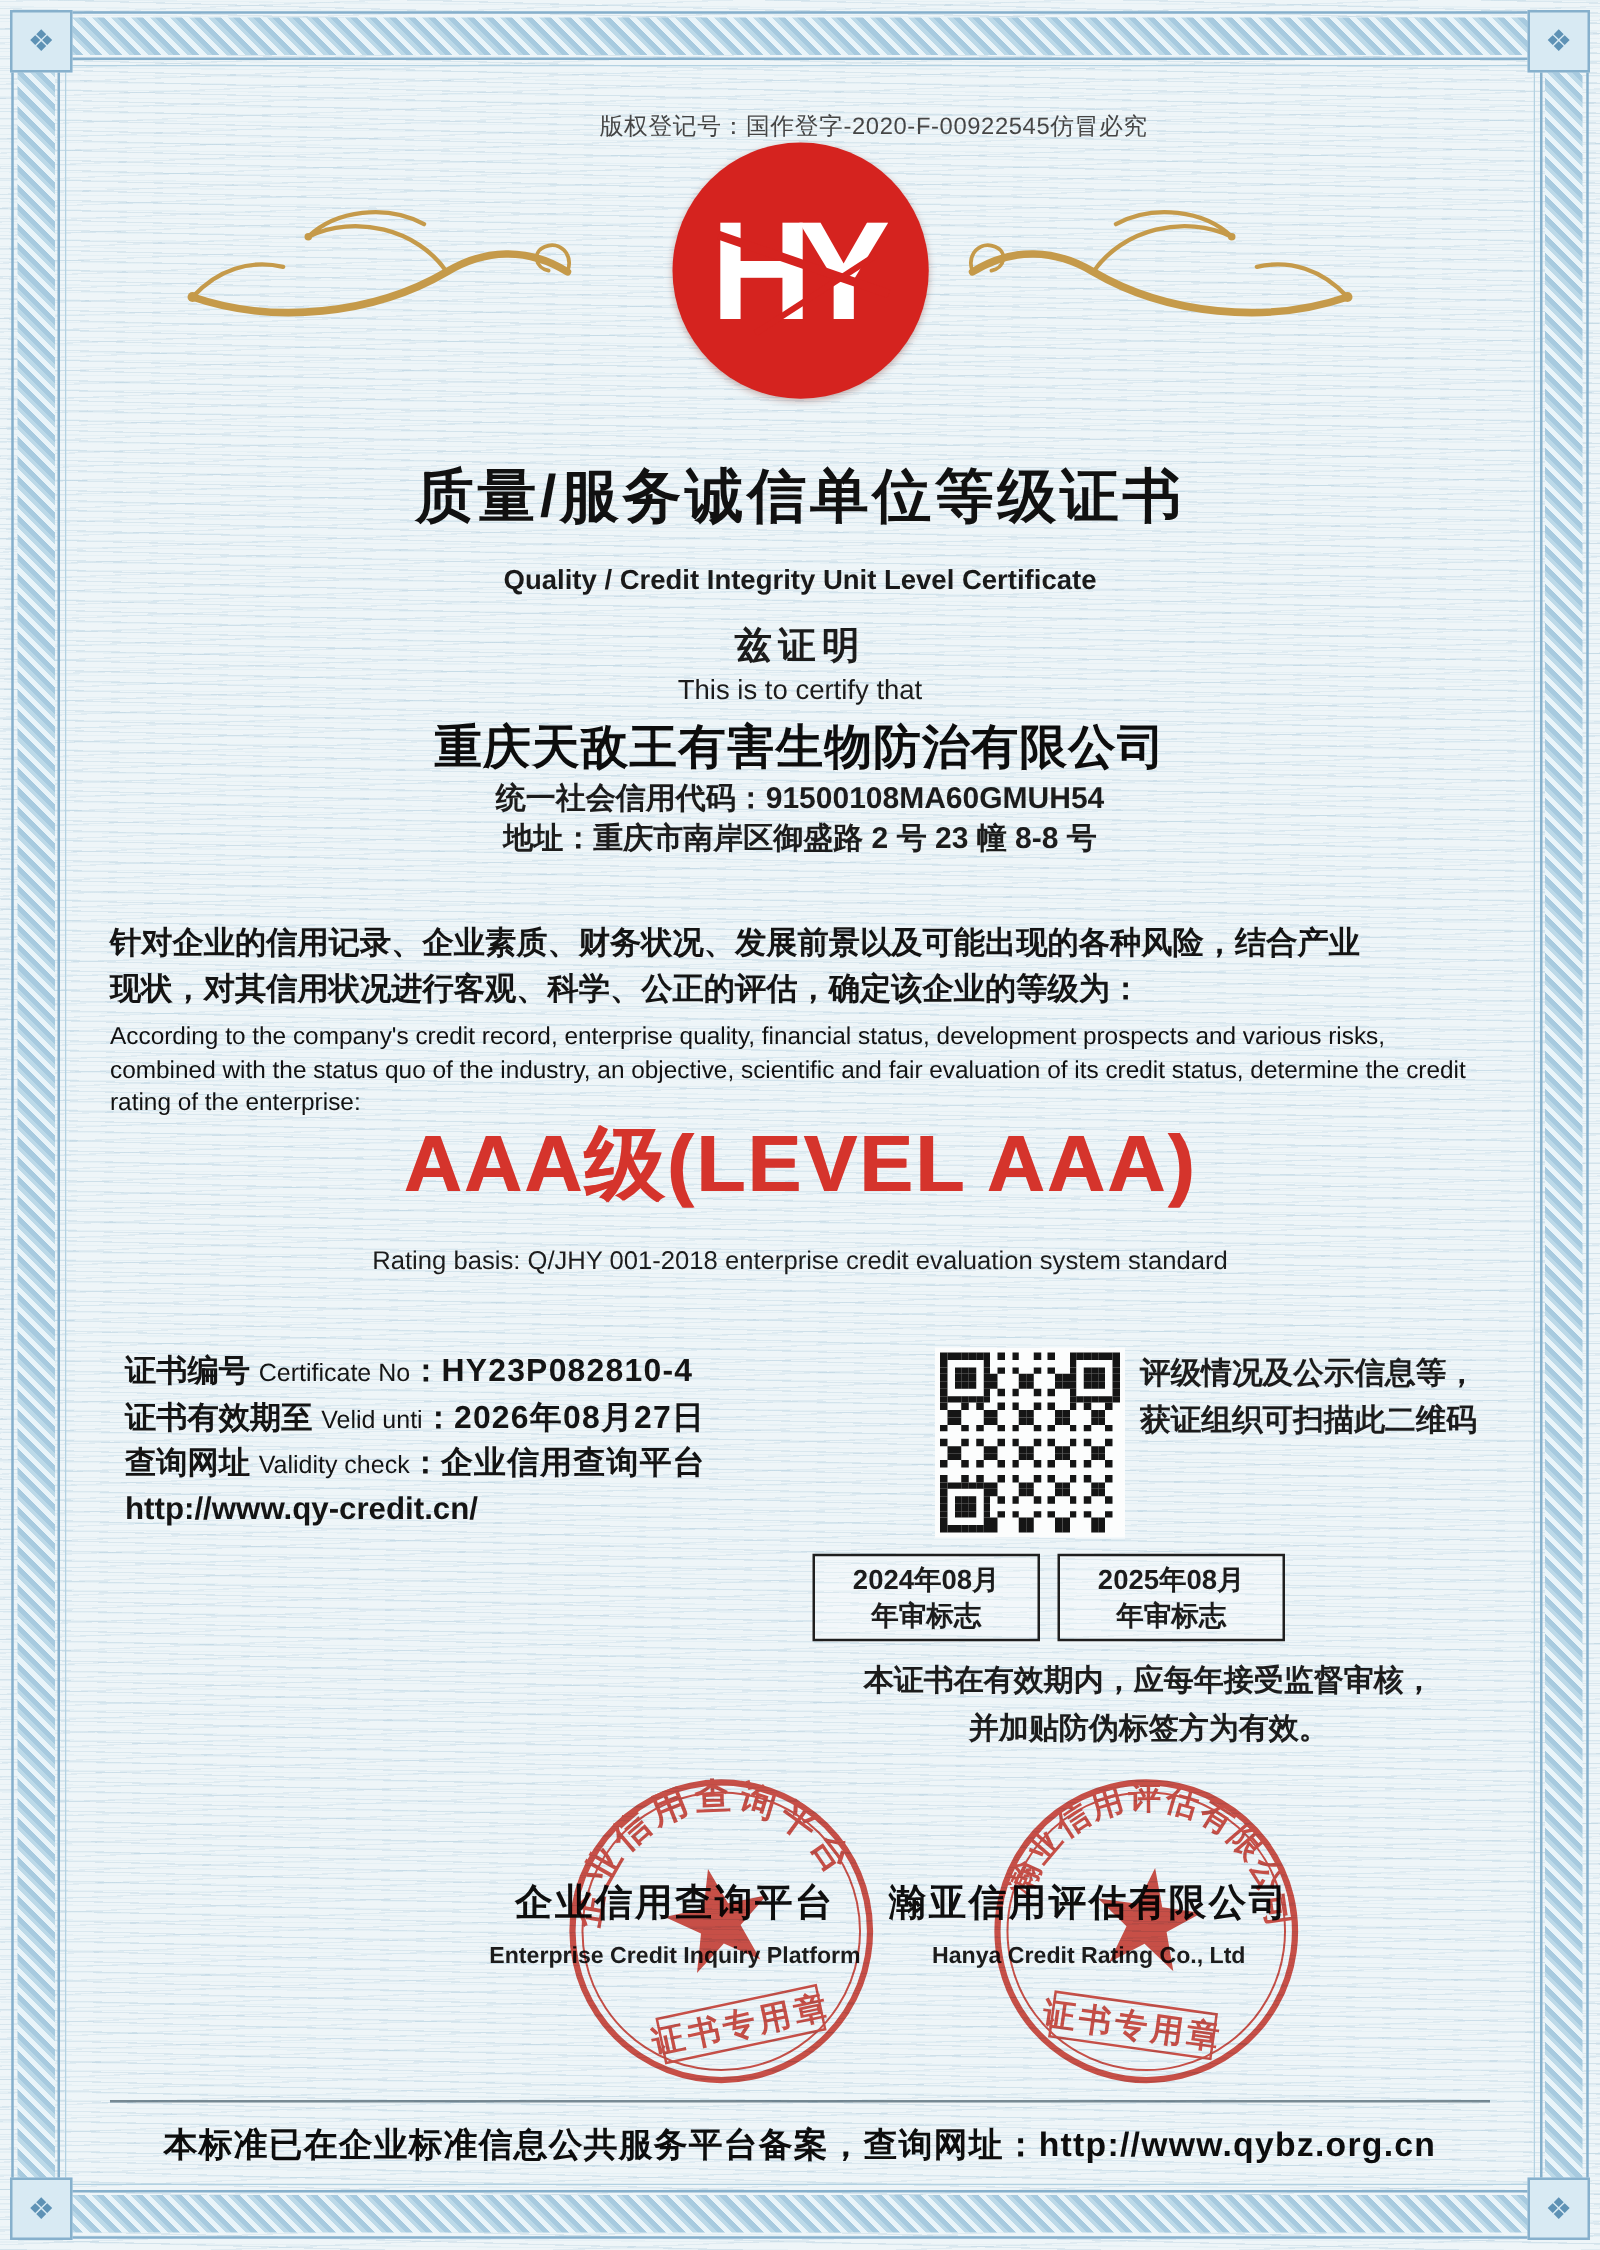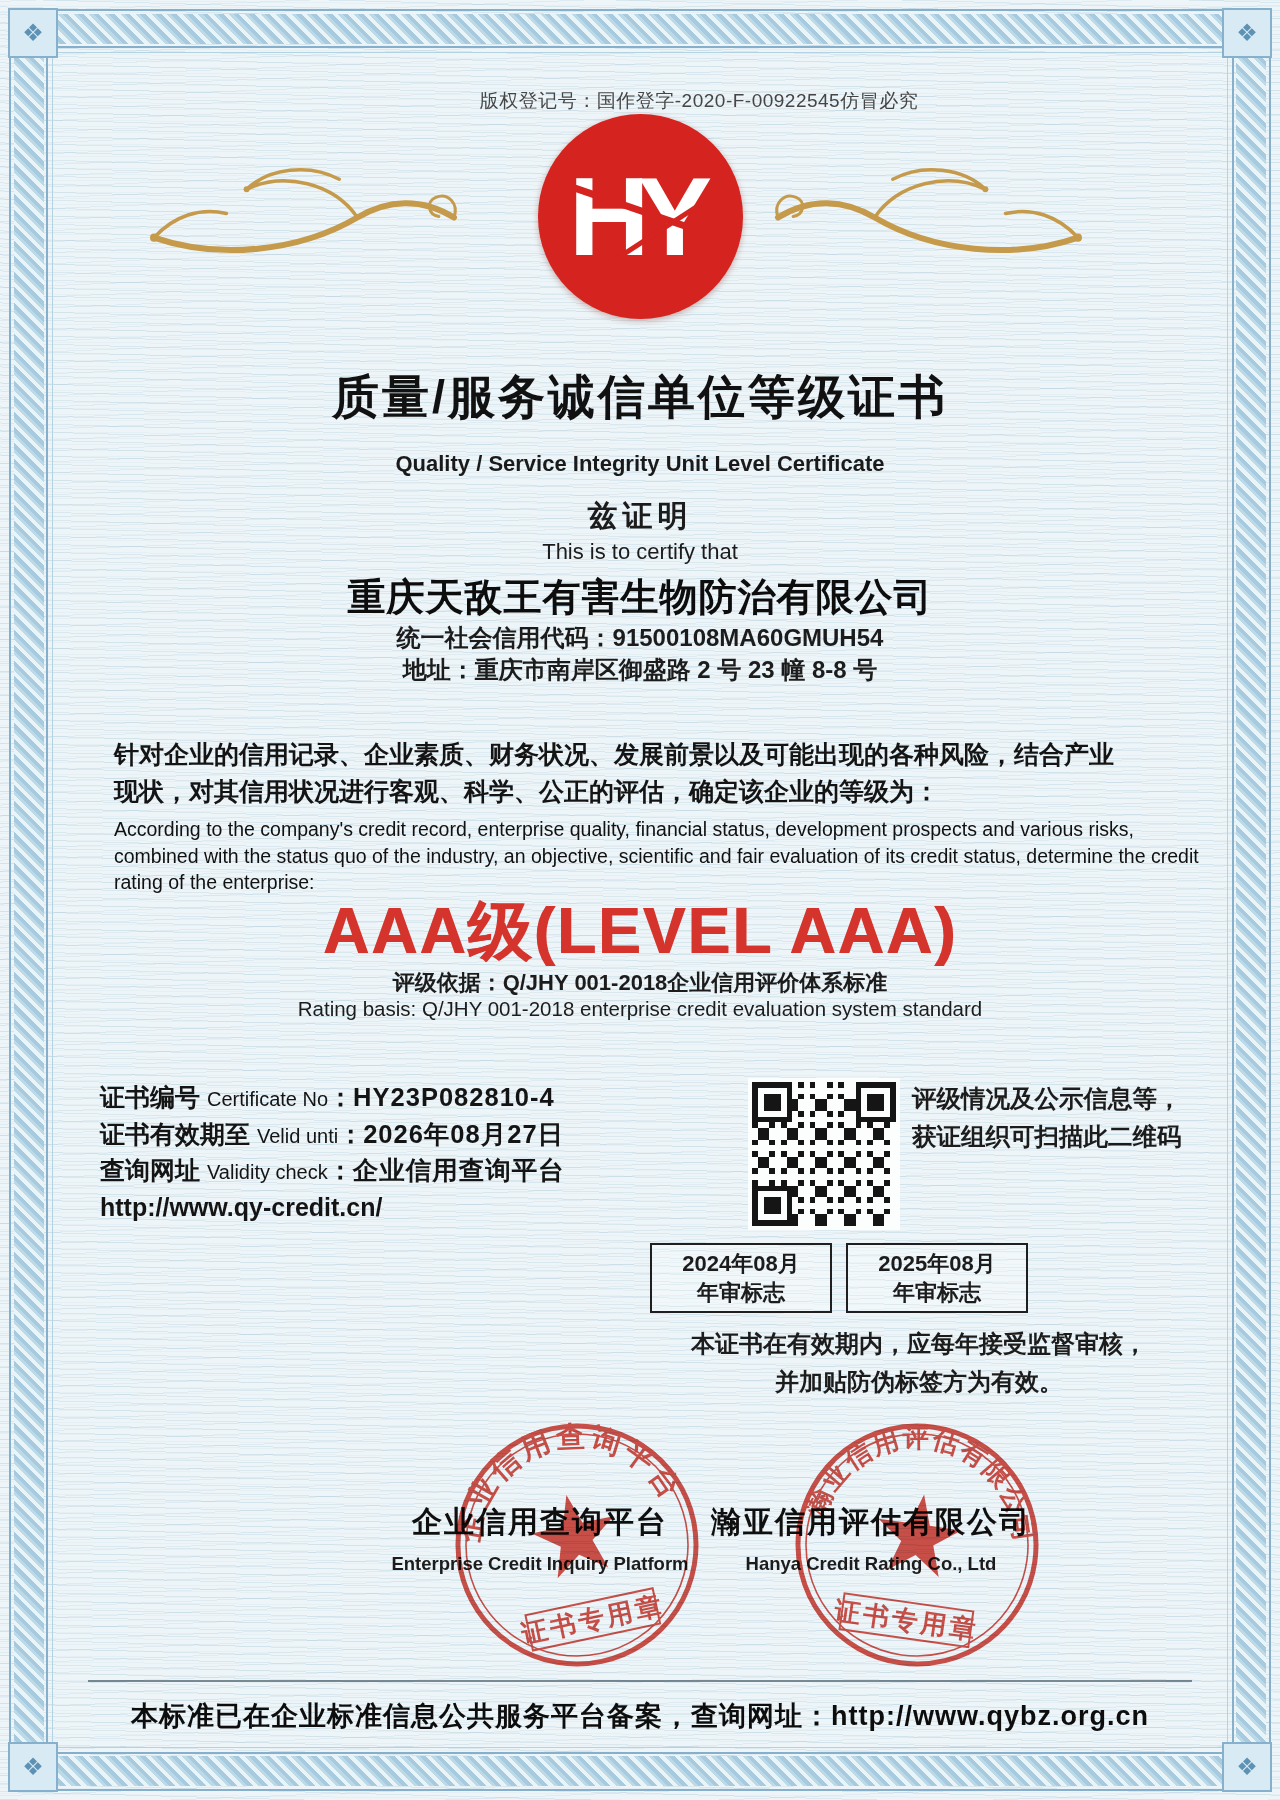--- a/index.html
+++ b/index.html
@@ -45,21 +45,21 @@
   .flourish-right{left:772px;transform:scaleX(-1);}
 
   .title-cn{top:366px;font-size:47px;font-weight:700;letter-spacing:3px;color:#111;}
   .title-en{top:451px;font-size:22px;font-weight:600;color:#1a1a1a;}
   .certify-cn{top:496px;font-size:30px;font-weight:600;letter-spacing:5px;}
   .certify-en{top:539px;font-size:22px;}
   .company{top:572px;font-size:38px;font-weight:900;letter-spacing:1px;color:#0d0d0d;}
   .code-line{top:622px;font-size:24px;font-weight:600;}
   .addr-line{top:654px;font-size:24px;font-weight:600;}
 
-  .para{top:736px;left:114px;width:1088px;text-align:left;}
+  .para{top:736px;left:88px;width:1088px;text-align:left;}
   .para-cn{font-size:25px;font-weight:600;line-height:37px;color:#141414;}
   .para-en{font-size:19.5px;line-height:26.5px;margin-top:6px;color:#111;}
 
   .rating{top:888px;font-size:64px;font-weight:800;color:#d5342c;letter-spacing:2px;
     text-shadow:1px 0 #d5342c;}
   .basis-cn{top:968px;font-size:22px;font-weight:600;}
   .basis-en{top:997px;font-size:20.5px;}
 
   .details{top:1080px;left:100px;width:580px;text-align:left;}
   .d-line{font-size:25px;font-weight:600;line-height:34.6px;white-space:nowrap;color:#141414;}
@@ -144,35 +144,34 @@
   <svg class="flourish flourish-right" viewBox="0 0 310 115">
     <path d="M6,78 C70,100 150,92 208,58 C238,40 272,38 304,58" stroke-width="6"></path>
     <path d="M208,58 C185,24 135,12 98,30 C120,9 160,4 190,20" stroke-width="3.5"></path>
     <path d="M6,78 C26,56 52,48 78,54" stroke-width="3.5"></path>
     <path d="M304,58 C309,44 298,33 286,38 C276,42 278,55 289,57" stroke-width="3"></path>
     <circle cx="6" cy="78" r="4"></circle>
     <circle cx="98" cy="30" r="3"></circle>
   </svg>
 
   <div class="abs ctr title-cn">质量/服务诚信单位等级证书</div>
-  <div class="abs ctr title-en">Quality / Service Integrity Unit Level Certificate</div>
+  <div class="abs ctr title-en">Quality / Credit Integrity Unit Level Certificate</div>
   <div class="abs ctr certify-cn">兹证明</div>
   <div class="abs ctr company">重庆天敌王有害生物防治有限公司</div>
   <div class="abs ctr certify-en">This is to certify that</div>
   <div class="abs ctr code-line">统一社会信用代码：91500108MA60GMUH54</div>
   <div class="abs ctr addr-line">地址：重庆市南岸区御盛路 2 号 23 幢 8-8 号</div>
 
   <div class="abs para">
     <div class="para-cn">针对企业的信用记录、企业素质、财务状况、发展前景以及可能出现的各种风险，结合产业</div>
     <div class="para-cn">现状，对其信用状况进行客观、科学、公正的评估，确定该企业的等级为：</div>
     <div class="para-en">According to the company's credit record, enterprise quality, financial status, development prospects and various risks, combined with the status quo of the industry, an objective, scientific and fair evaluation of its credit status, determine the credit rating of the enterprise:</div>
   </div>
 
   <div class="abs ctr rating">AAA级(LEVEL AAA)</div>
-  <div class="abs ctr basis-cn">评级依据：Q/JHY 001-2018企业信用评价体系标准</div>
   <div class="abs ctr basis-en">Rating basis: Q/JHY 001-2018 enterprise credit evaluation system standard</div>
 
   <div class="abs details">
     <div class="d-line">
       <span>证书编号</span>
       <span class="d-en">Certificate No</span><span>：</span><span class="d-val">HY23P082810-4</span>
     </div>
     <div class="d-line">
       <span>证书有效期至</span>
       <span class="d-en">Velid unti</span><span>：</span><span class="d-val">2026年08月27日</span>

